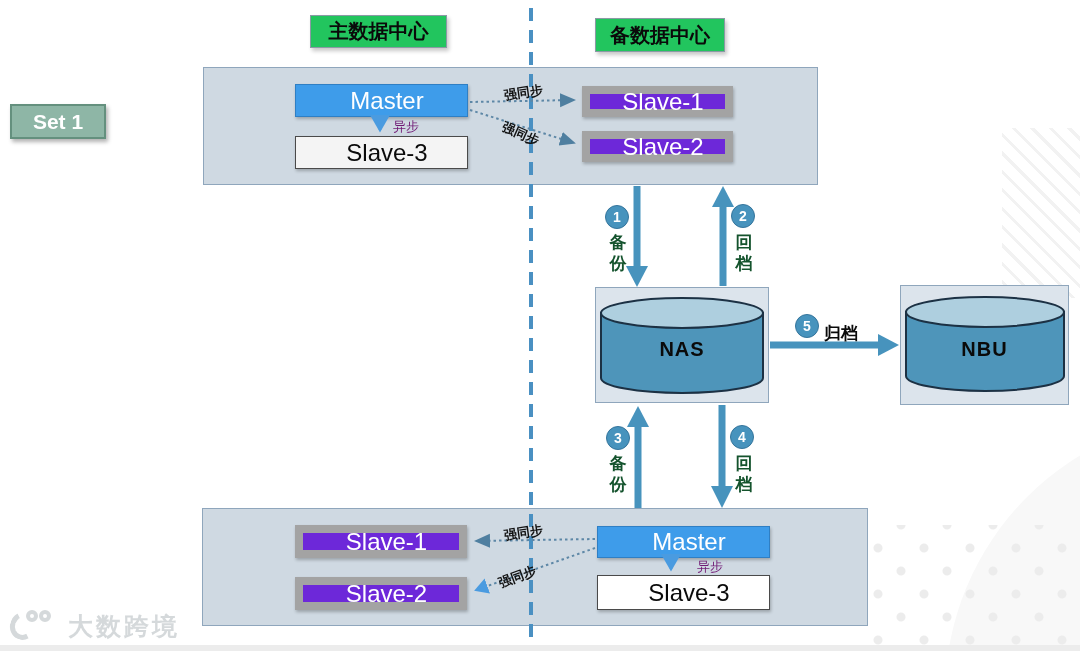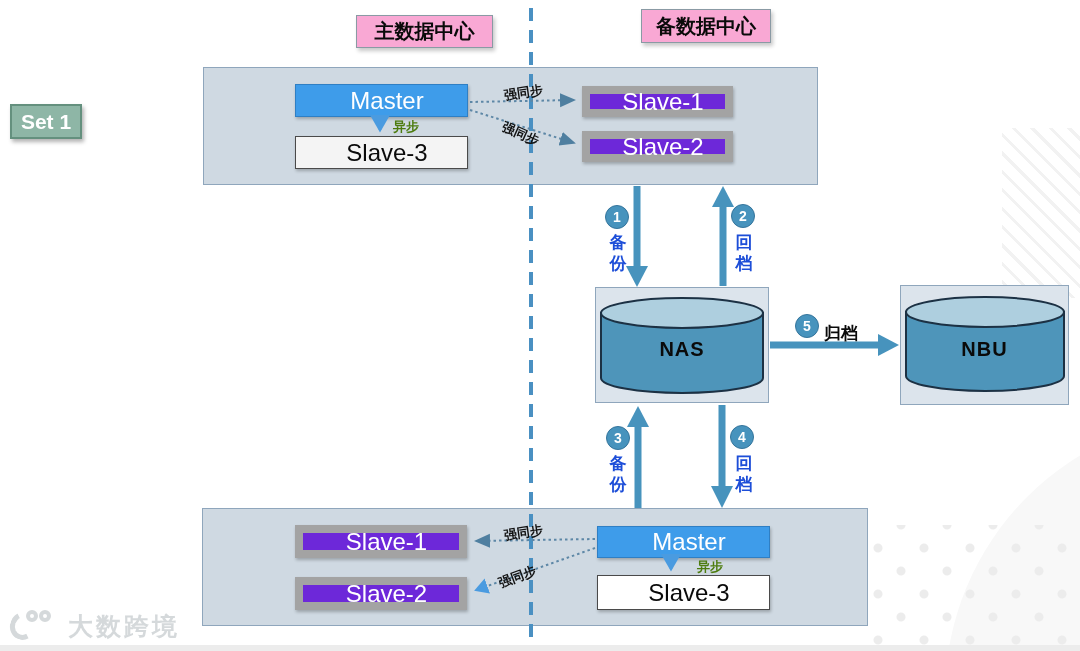--- a/index.html
+++ b/index.html
@@ -32,24 +32,24 @@
   }
   
   .group-box {
     position:absolute; background:#cfd9e2; border:1.5px solid #8fa6bc; z-index:1;
   }
   .storage-box {
     position:absolute; background:#dce4ec; border:1.5px solid #8fa6bc; z-index:2;
   }
   
   .dc-title {
-    position:absolute; z-index:3; background:#f9a8d4; border:1.5px solid #8a9aa4;
+    position:absolute; z-index:3; background:#22c55e; border:1.5px solid #8a9aa4;
     box-shadow:2px 3px 4px rgba(0,0,0,.22);
     font-size:20px; font-weight:bold; color:#0a0a0a;
-    display:flex; align-items:center; justify-content:center;margin-left:46px;
+    display:flex; align-items:center; justify-content:center;
   }
   .set-label {
     position:absolute; z-index:3; background:#8eb6a6; border:2px solid #64907e;
     box-shadow:2px 3px 4px rgba(0,0,0,.3);
     font-size:21px; font-weight:bold; color:#ffffff;
     display:flex; align-items:center; justify-content:center;
   }
   
   .node {
     position:absolute; z-index:2; font-weight:normal; font-size:24px;
@@ -60,33 +60,33 @@
   .node-master { background:#3e9cea; border:1px solid #2f7fc4; color:#ffffff; }
   .node-dark   { background:#6d28d9; border:8px solid #a3a3a3; color:#ffffff; }
   .node-light  { background:#f4f4f4; border:1.5px solid #4a4a4a; color:#0a0a0a; }
   .node-white  { background:#ffffff; border:1.5px solid #4a4a4a; color:#0a0a0a; }
   
   .sync-label {
     position:absolute; z-index:6; font-size:13px; font-weight:bold; color:#111;
     white-space:nowrap;
   }
   .async-label {
-    position:absolute; z-index:6; font-size:13px; font-weight:bold; color:#4d7c0f;
+    position:absolute; z-index:6; font-size:13px; font-weight:normal; color:#701a75;
     white-space:nowrap;
   }
   
   .badge {
     position:absolute; z-index:6; width:24px; height:24px; border-radius:50%;
     background:#4793bd; border:1px solid #35759c; color:#ffffff;
     font-size:14px; font-weight:bold;
     display:flex; align-items:center; justify-content:center;
   }
   .vlabel {
     position:absolute; z-index:6; width:22px; font-size:17px; font-weight:bold;
-    color:#1d4ed8; line-height:21px; text-align:center; word-break:break-all;
+    color:#14532d; line-height:21px; text-align:center; word-break:break-all;
   }
   .hlabel {
     position:absolute; z-index:6; font-size:17px; font-weight:bold; color:#0a0a0a;
     white-space:nowrap;
   }
   .cyl-label {
     position:absolute; z-index:6; font-size:20px; font-weight:bold; color:#0a0a0a;
     text-align:center; letter-spacing:1px;
   }
   
@@ -113,26 +113,26 @@
 </head>
 <body>
 
 <div id="stage">
 
   <div class="decor" id="decor-circle"></div>
   <div class="decor" id="decor-lines"></div>
   <div class="decor" id="decor-dots"></div>
 
   <div class="dc-title" style="left:310px; top:15px; width:137px; height:33px;">主数据中心</div>
-  <div class="dc-title" style="left:595px; top:9px; width:130px; height:34px;">备数据中心</div>
+  <div class="dc-title" style="left:595px; top:18px; width:130px; height:34px;">备数据中心</div>
 
   <div class="group-box" style="left:203px; top:67px; width:615px; height:118px;"></div>
   <div class="group-box" style="left:202px; top:508px; width:666px; height:118px;"></div>
 
-  <div class="set-label" style="left:10px; top:104px; width:72px; height:35px;">Set 1</div>
+  <div class="set-label" style="left:10px; top:104px; width:96px; height:35px;">Set 1</div>
 
   <div class="node node-master" style="left:295px; top:84px; width:173px; height:33px;">Master</div>
   <div class="node node-light" style="left:295px; top:136px; width:173px; height:33px;">Slave-3</div>
   <div class="node node-dark" style="left:582px; top:86px; width:151px; height:31px;">Slave-1</div>
   <div class="node node-dark" style="left:582px; top:131px; width:151px; height:31px;">Slave-2</div>
 
   <div class="node node-dark" style="left:295px; top:525px; width:172px; height:33px;">Slave-1</div>
   <div class="node node-dark" style="left:295px; top:577px; width:172px; height:33px;">Slave-2</div>
   <div class="node node-master" style="left:597px; top:526px; width:173px; height:32px;">Master</div>
   <div class="node node-white" style="left:597px; top:575px; width:173px; height:35px;">Slave-3</div>

